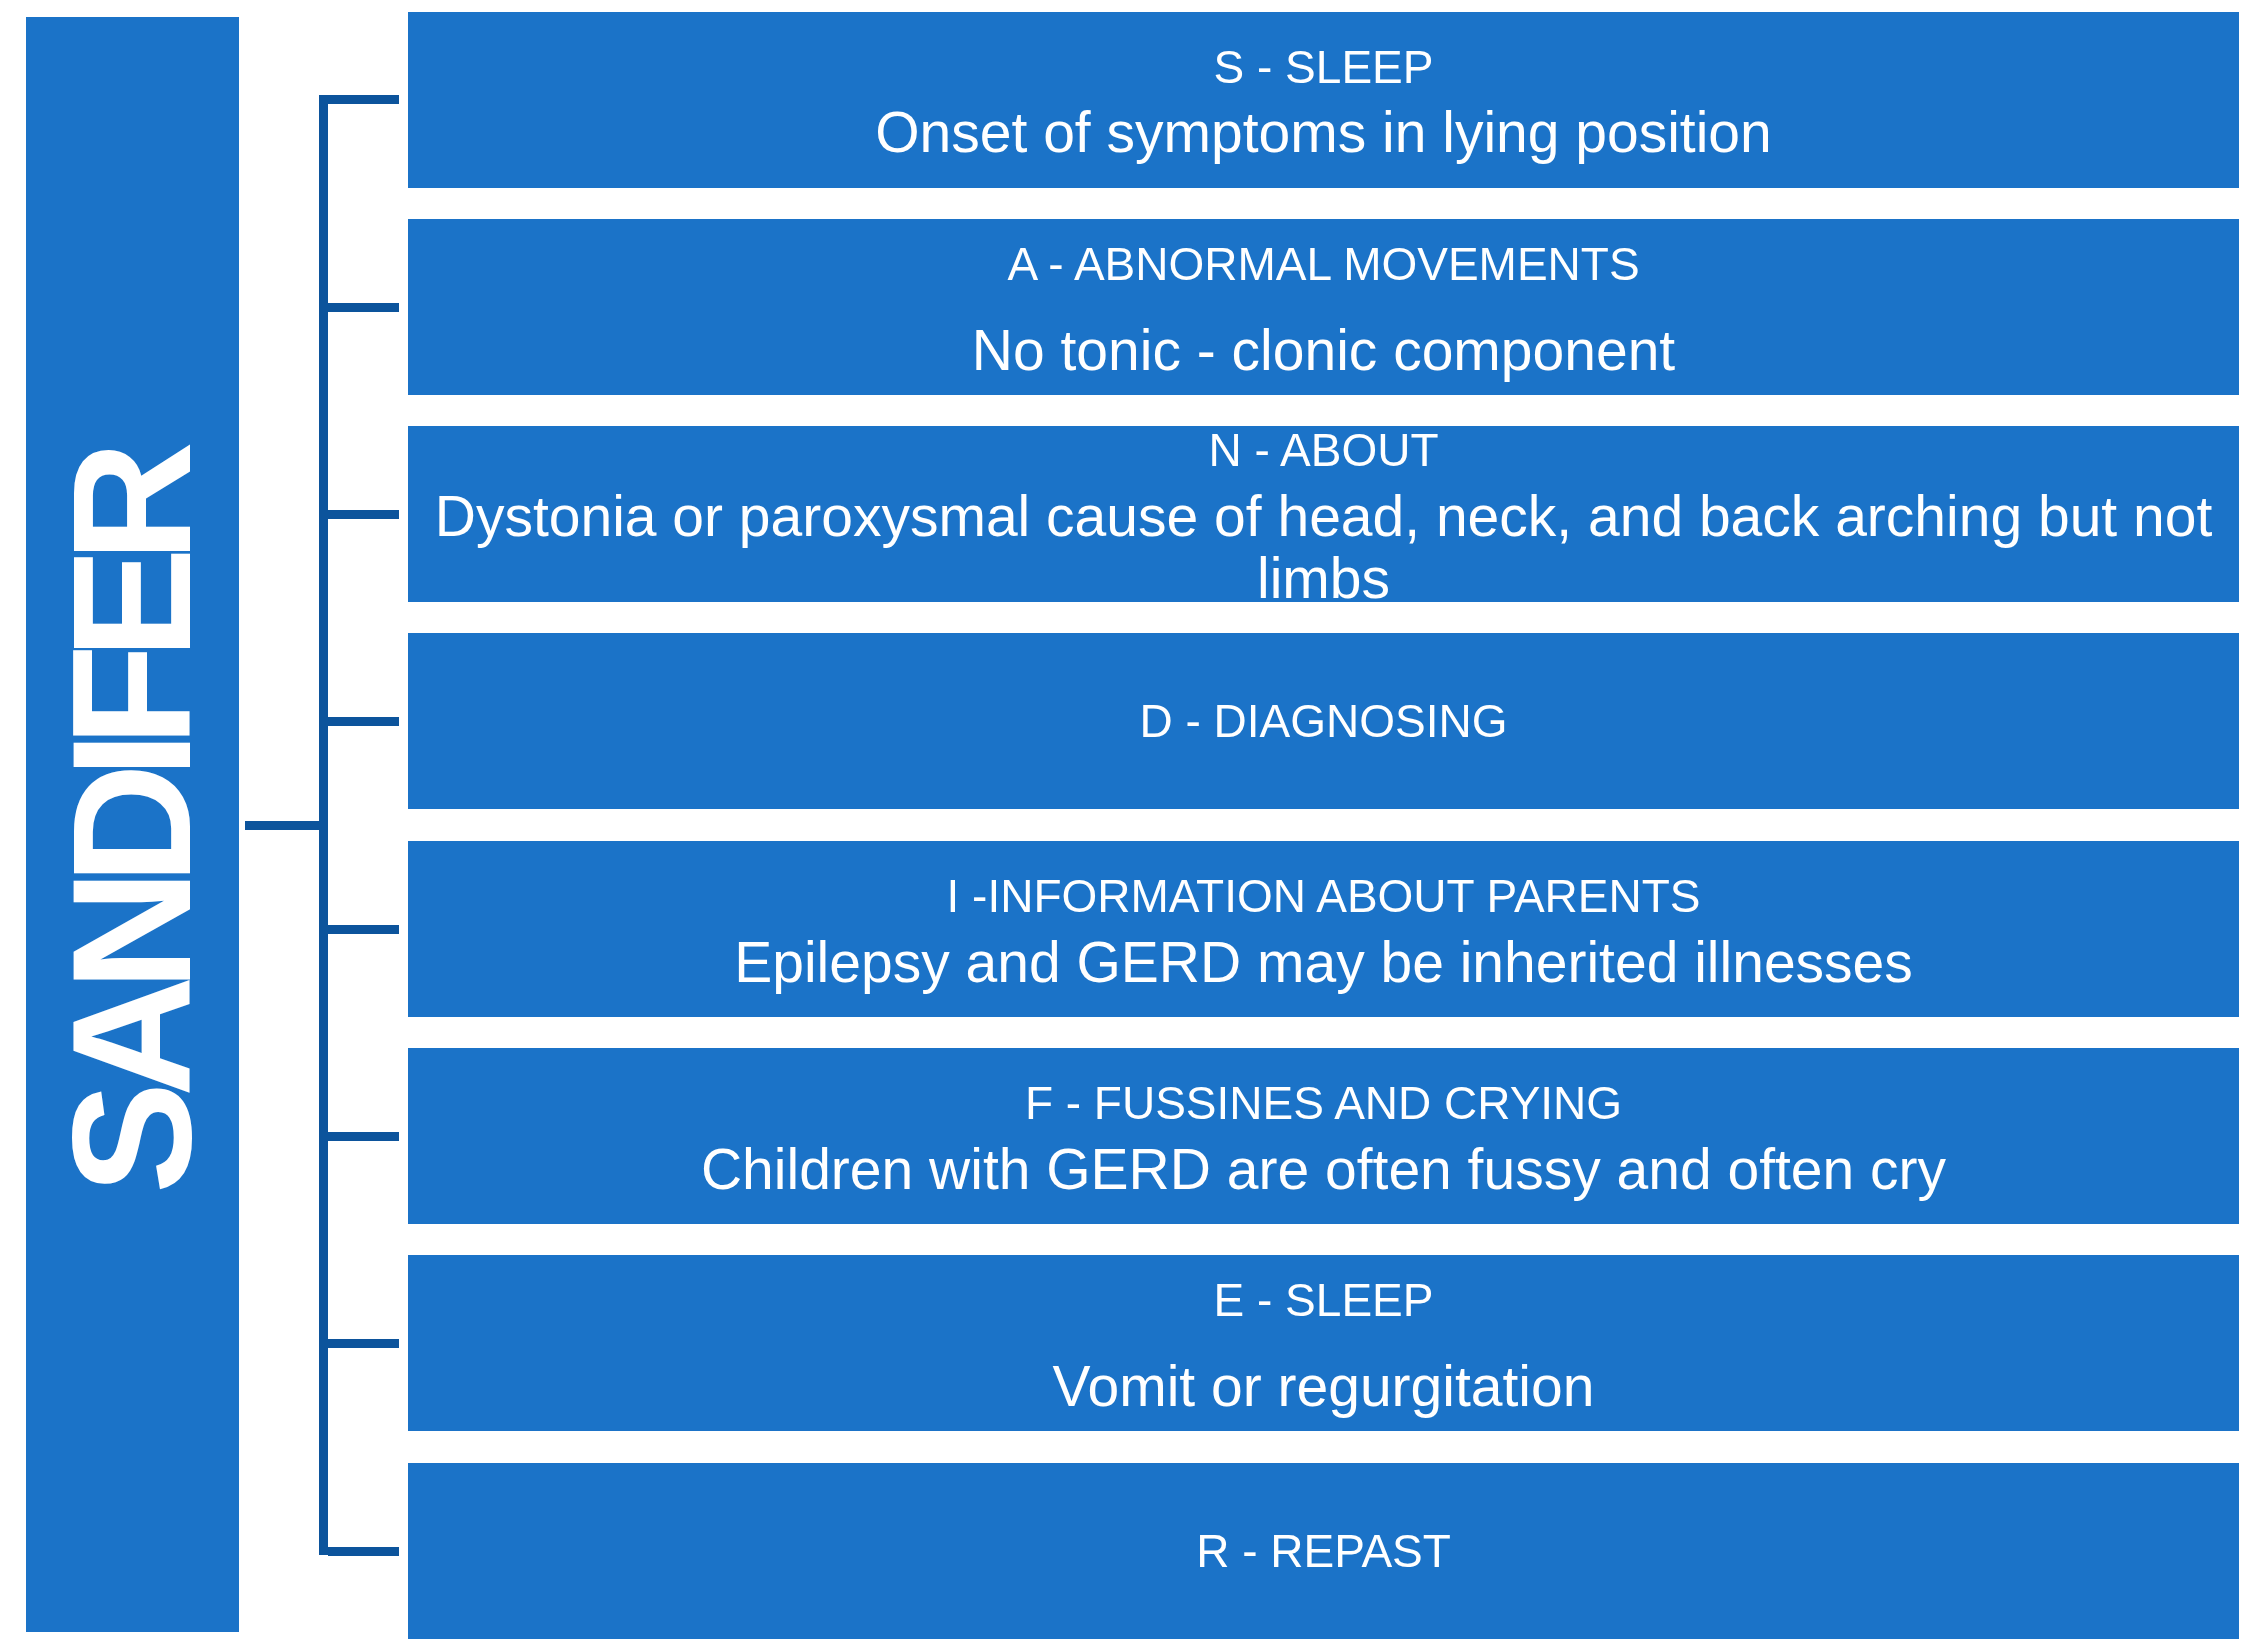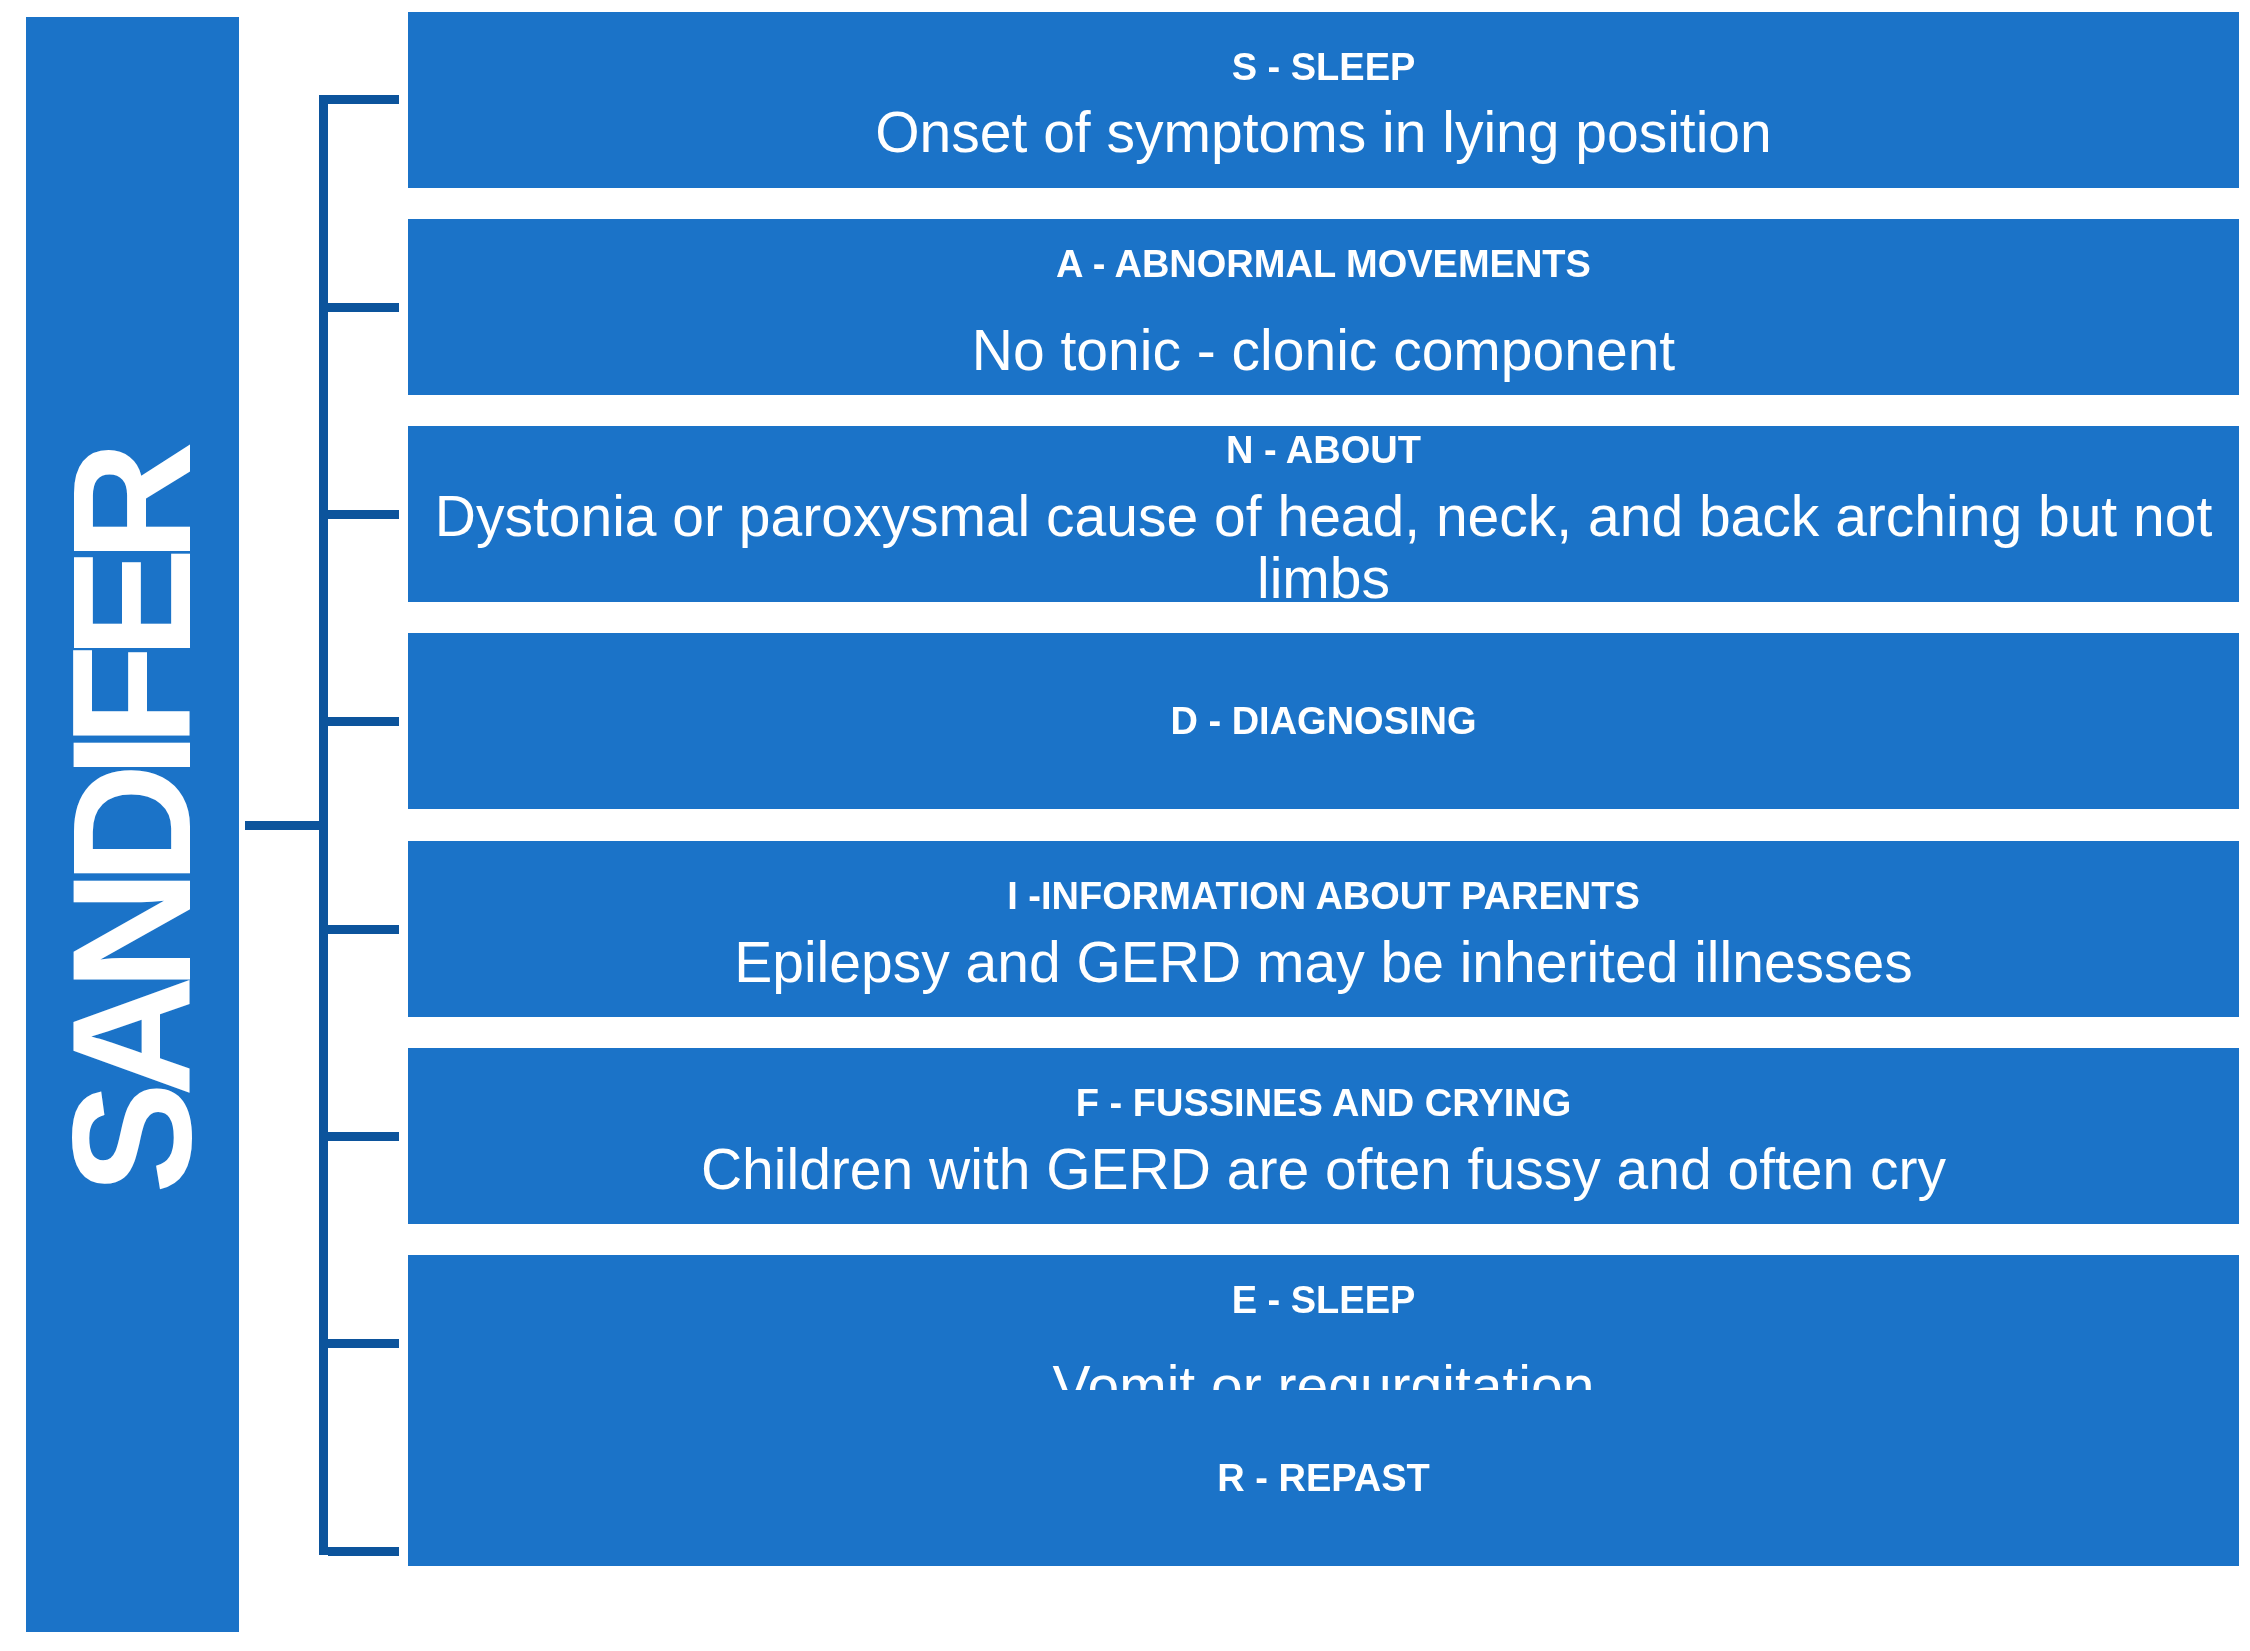--- a/index.html
+++ b/index.html
@@ -37,21 +37,21 @@
     background:var(--bar,#1B73C8);
     color:var(--text,#ffffff);
     display:flex;flex-direction:column;align-items:center;justify-content:center;
     text-align:center;
     box-sizing:border-box;
     padding:0 21px;
     row-gap:3.5px;
   }
   .row.spaced{row-gap:24px;}
   .row .title{
-    font-size:38px;font-weight:bold;line-height:62px;white-space:nowrap;
+    font-size:46px;font-weight:normal;line-height:62px;white-space:nowrap;
   }
   .row .subtitle{
     font-size:57px;font-weight:normal;line-height:62px;
   }
 </style>
 </head>
 <body>
 
 <div class="canvas">
 
@@ -97,18 +97,18 @@
   <div class="row" style="top:841px">
     <div class="title">I -INFORMATION ABOUT PARENTS</div>
     <div class="subtitle">Epilepsy and GERD may be inherited illnesses</div>
   </div>
 
   <div class="row spaced" style="top:1255px">
     <div class="title">E - SLEEP</div>
     <div class="subtitle">Vomit or regurgitation</div>
   </div>
 
-  <div class="row" style="top:1390px">
+  <div class="row" style="top:1463px">
     <div class="title">R - REPAST</div>
   </div>
 
 </div>
 
 
 </body></html>

